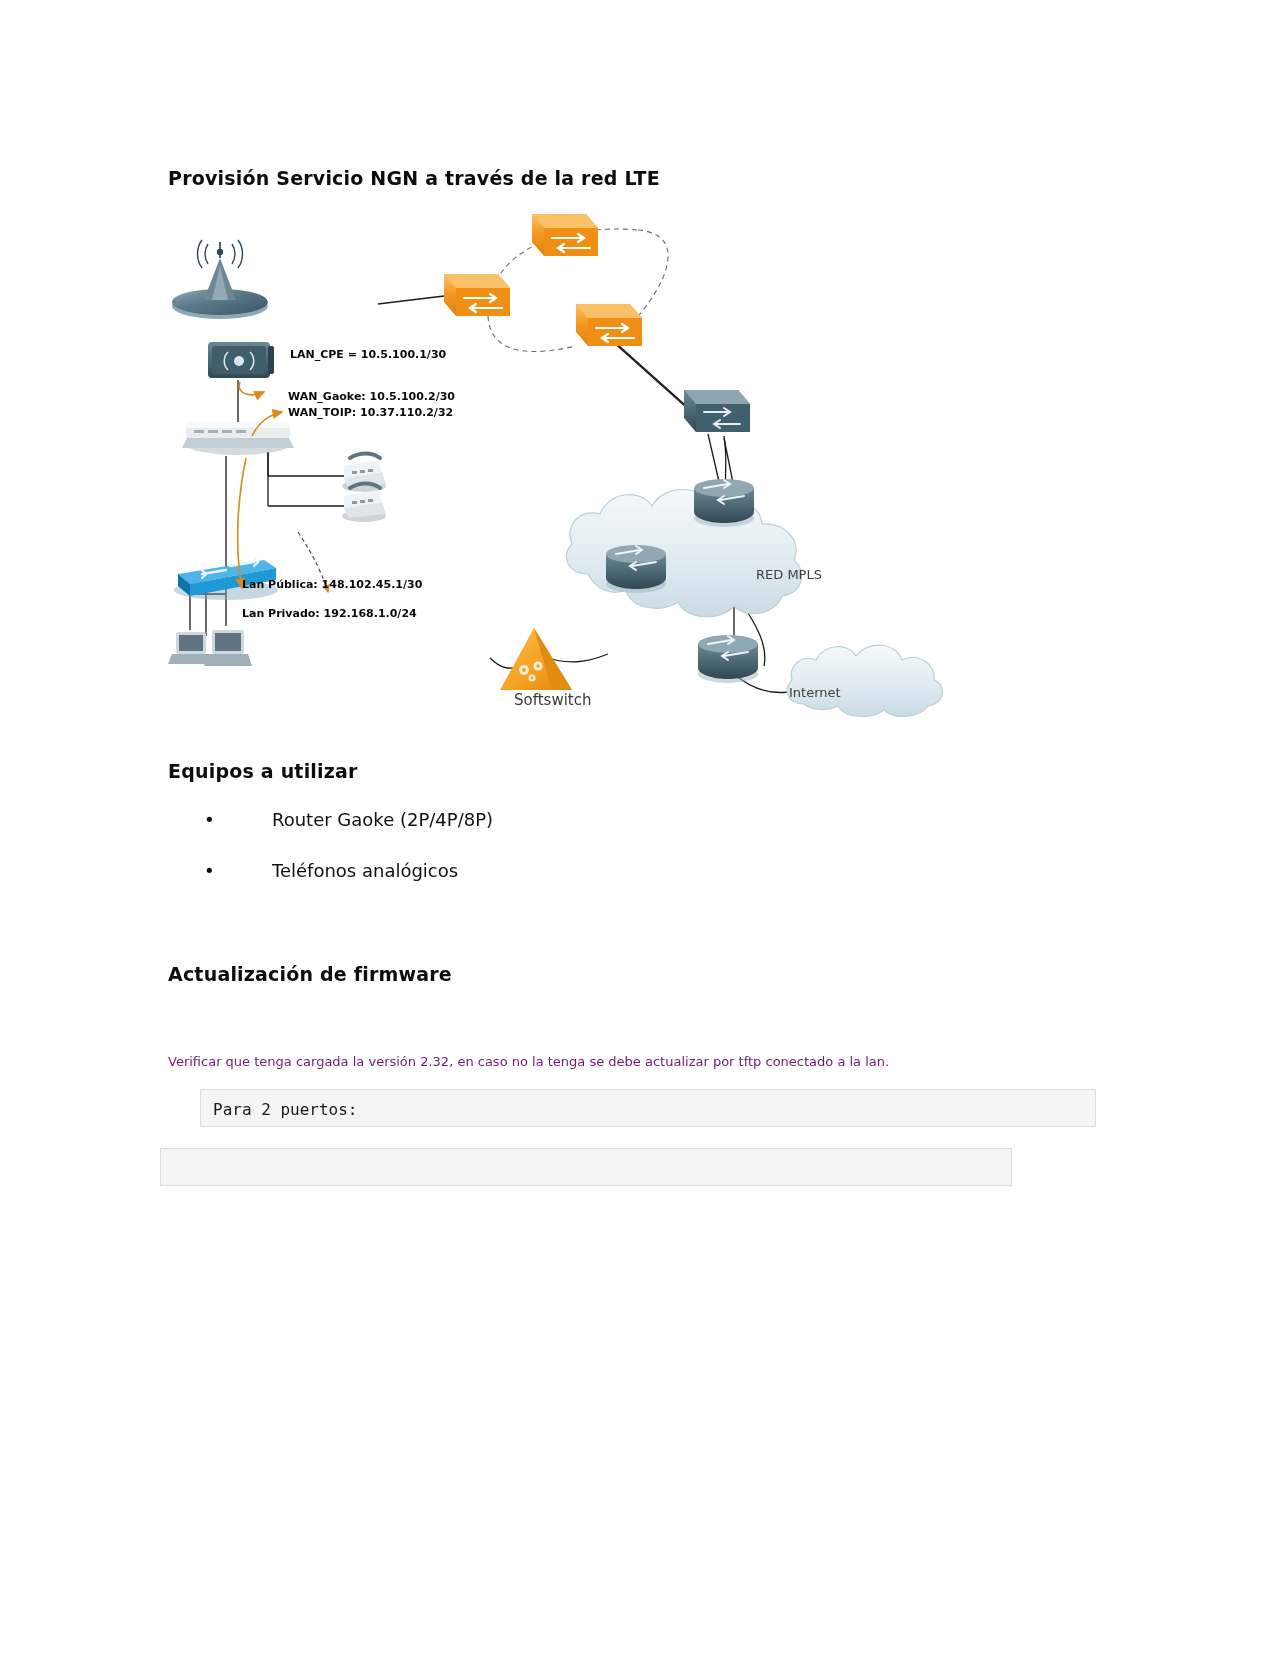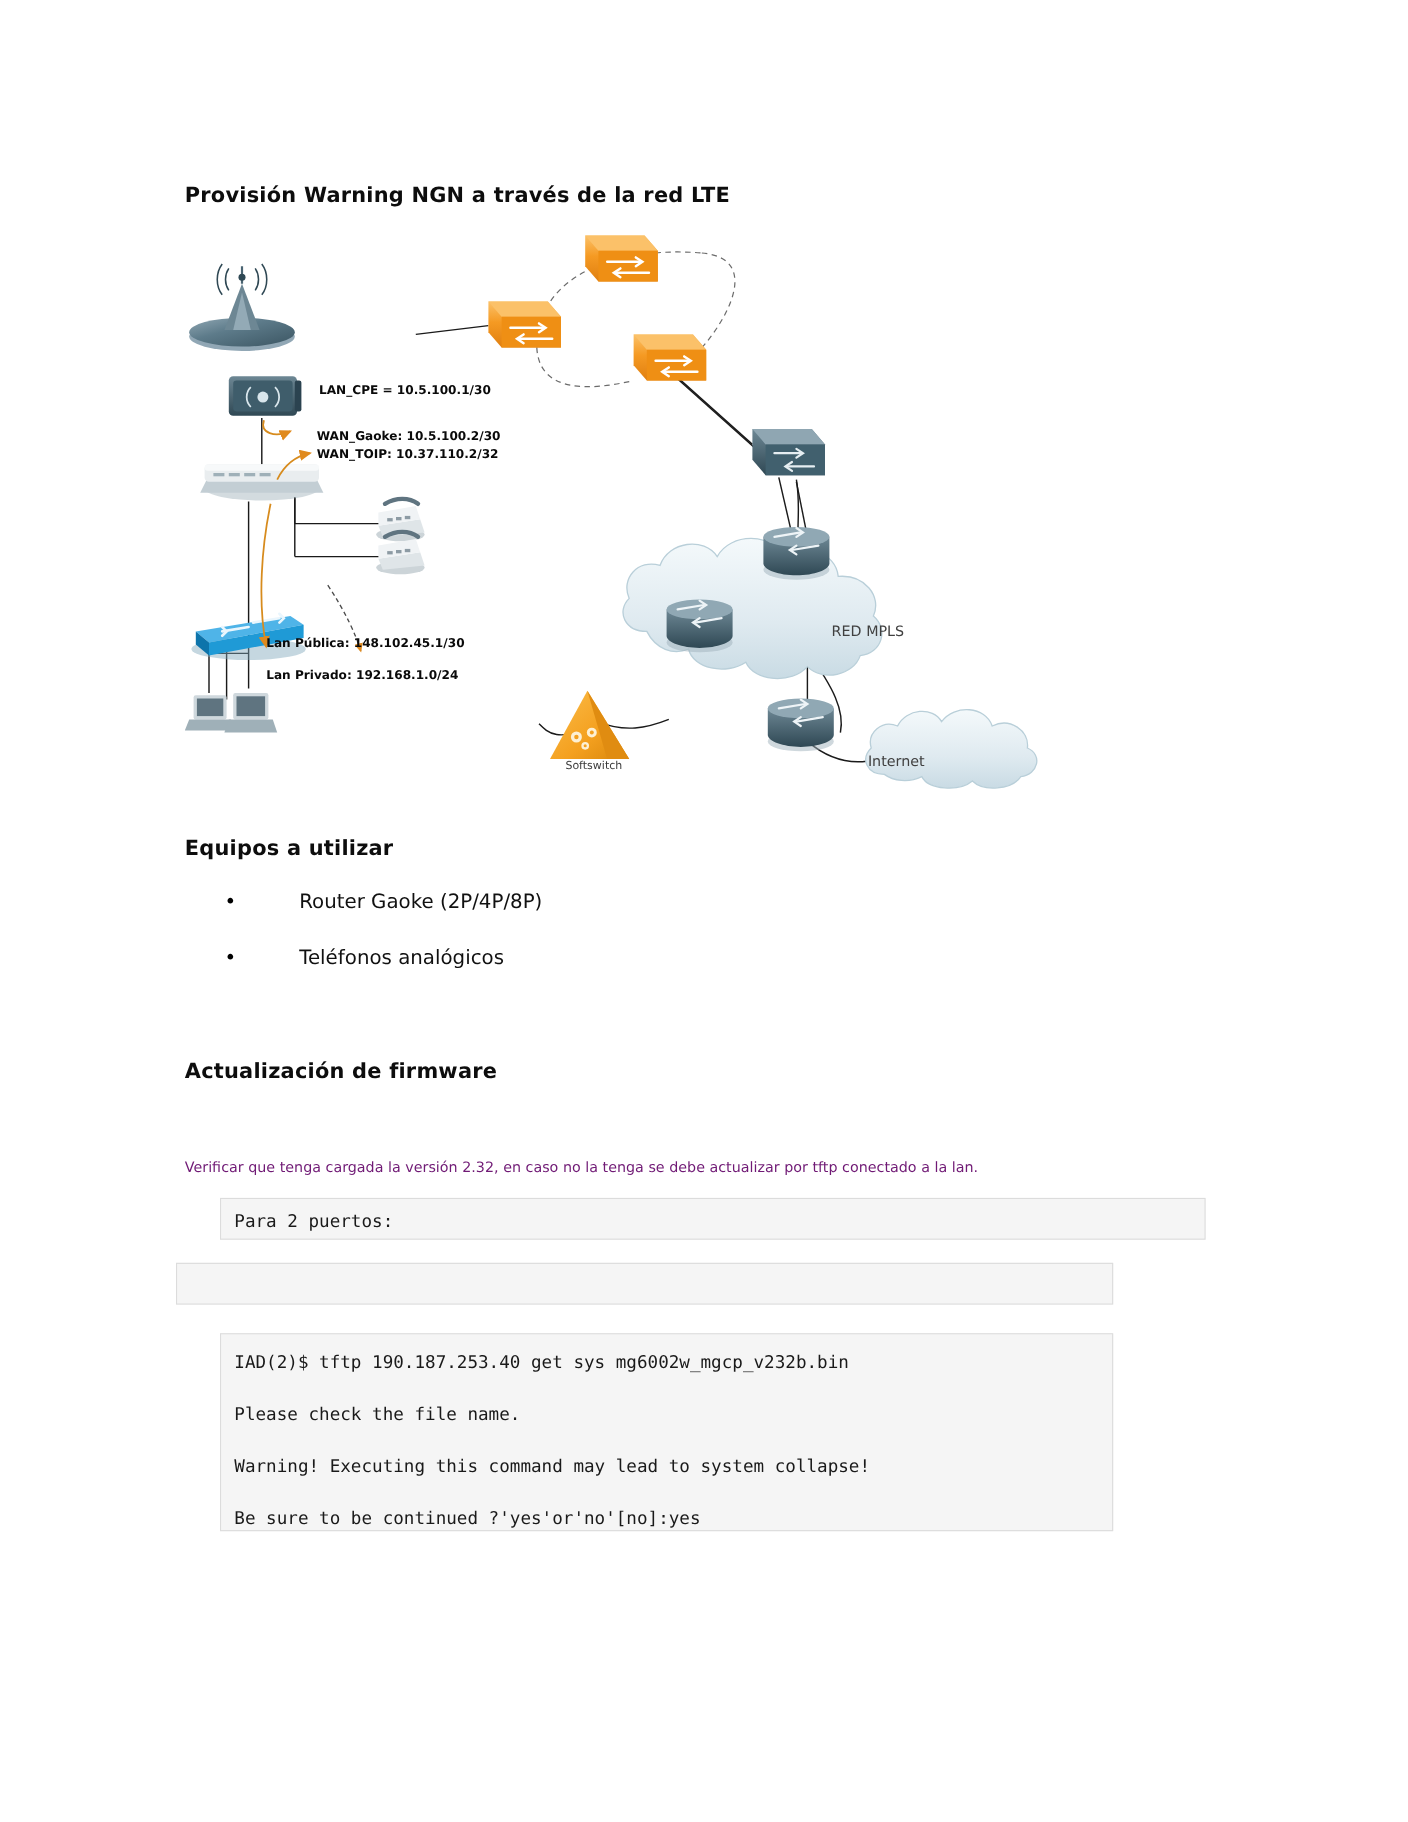--- a/index.html
+++ b/index.html
@@ -132,31 +132,31 @@
   .dlabel-cloud {
     position: absolute;
     font-family: "DejaVu Sans", "Liberation Sans", sans-serif;
     font-size: 13px;
     color: #404040;
     white-space: nowrap;
   }
   .dlabel-soft {
     position: absolute;
     font-family: "DejaVu Sans", "Liberation Sans", sans-serif;
-    font-size: 10px;
+    font-size: 15px;
     color: #3a3a3a;
     white-space: nowrap;
   }
 </style>
 </head>
 <body>
 
 <div class="page">
 
-  <h1 class="doc-h h-title">Provisión Warning NGN a través de la red LTE</h1>
+  <h1 class="doc-h h-title">Provisión Servicio NGN a través de la red LTE</h1>
 
   <div id="diagram">
     <svg width="800" height="540" viewBox="0 0 800 540" xmlns="http://www.w3.org/2000/svg">
       <defs>
         <linearGradient id="gOrange" x1="0" y1="0" x2="0" y2="1">
           <stop offset="0%" stop-color="#fbc169"></stop>
           <stop offset="45%" stop-color="#f59a23"></stop>
           <stop offset="100%" stop-color="#e07f10"></stop>
         </linearGradient>
         <linearGradient id="gBlue" x1="0" y1="0" x2="0" y2="1">
@@ -471,20 +471,14 @@
   <p class="para">Verificar que tenga cargada la versión 2.32, en caso no la tenga se debe actualizar por tftp conectado a la lan.</p>
 
   <div class="code-box" id="code-a">
     <div class="code-line">Para 2 puertos:</div>
   </div>
 
   <div class="code-box" id="code-b">
     <div class="code-line"></div>
   </div>
 
-  <div class="code-box" id="code-c">
-    <div class="code-line">IAD(2)$ tftp 190.187.253.40 get sys mg6002w_mgcp_v232b.bin</div>
-    <div class="code-line">Please check the file name.</div>
-    <div class="code-line">Warning! Executing this command may lead to system collapse!</div>
-    <div class="code-line">Be sure to be continued ?'yes'or'no'[no]:yes</div>
-  </div>
 
 </div>
 
 </body></html>

